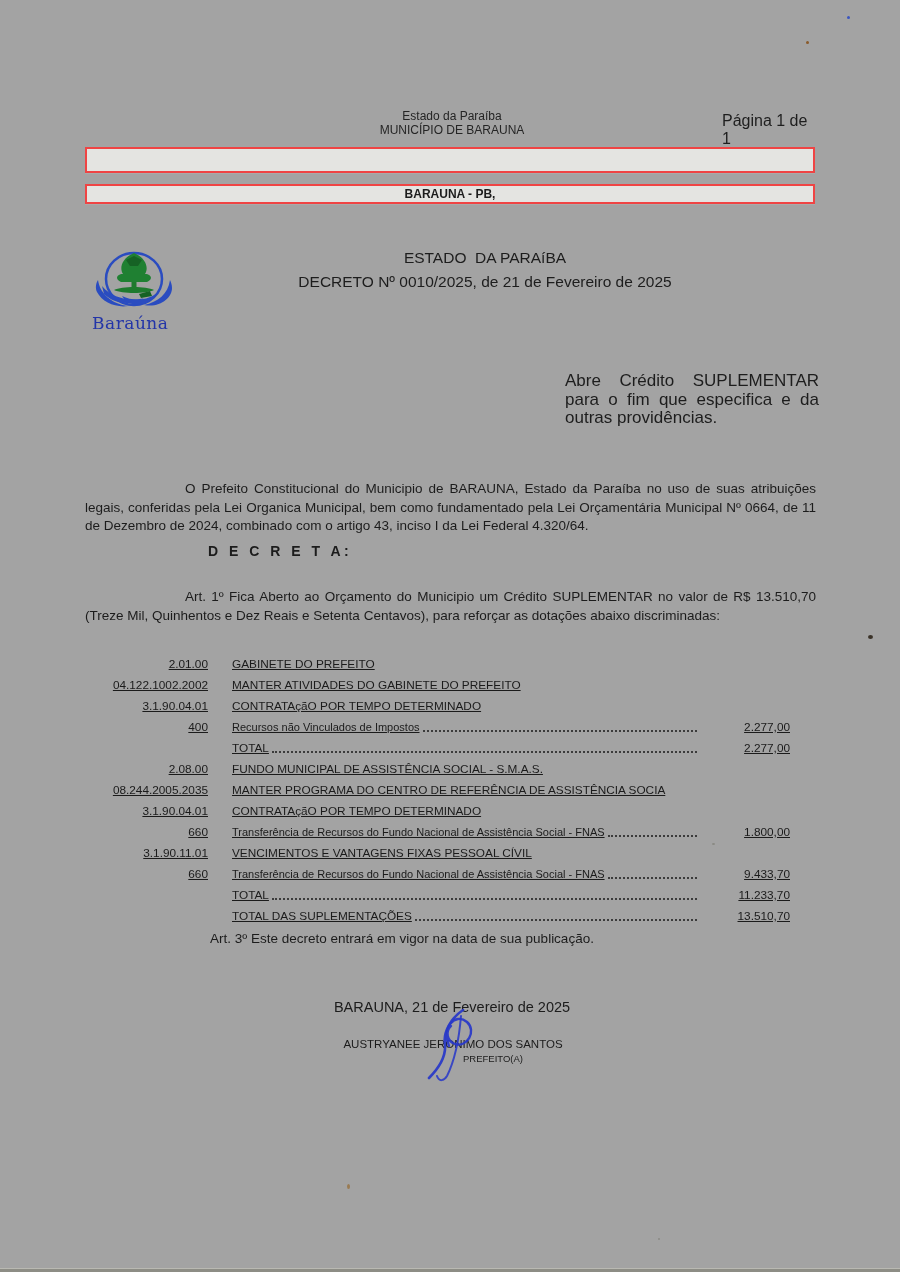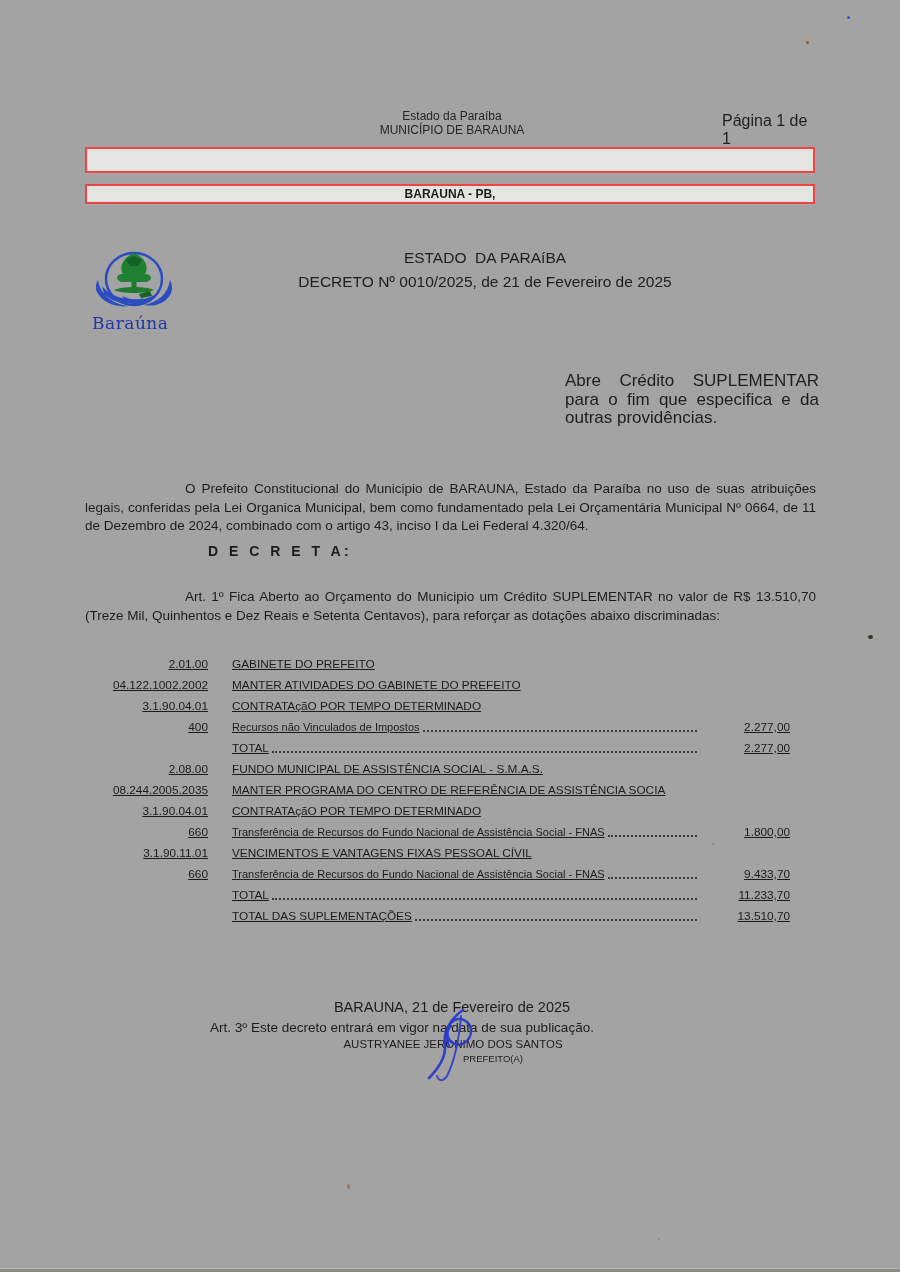--- a/index.html
+++ b/index.html
@@ -61,21 +61,21 @@
     position:absolute; left:85px; width:731px;
     font-size:13.5px; line-height:18.6px; text-align:justify; color:#1c1c1c;
   }
   .preamble { top:480px; text-indent:100px; }
   .decreta {
     position:absolute; left:208px; top:543px;
     font-size:14px; letter-spacing:3.5px; color:#1c1c1c;font-weight:bold;
   }
   .art1 { top:588px; text-indent:100px; }
   .art2 { top:926px; text-indent:100px; }
-  .art3 { top:1019px; text-indent:125px; text-align:left; }
+  .art3 { top:930px; text-indent:125px; text-align:left; }
 
   
   .budget-table {
     position:absolute; left:85px; top:658px; width:705px;
     font-size:11.8px; color:#1b1b1b;text-decoration:underline;
   }
   .brow {
     display:flex; align-items:baseline;
     line-height:13px; margin-bottom:8px; white-space:nowrap;
   }

